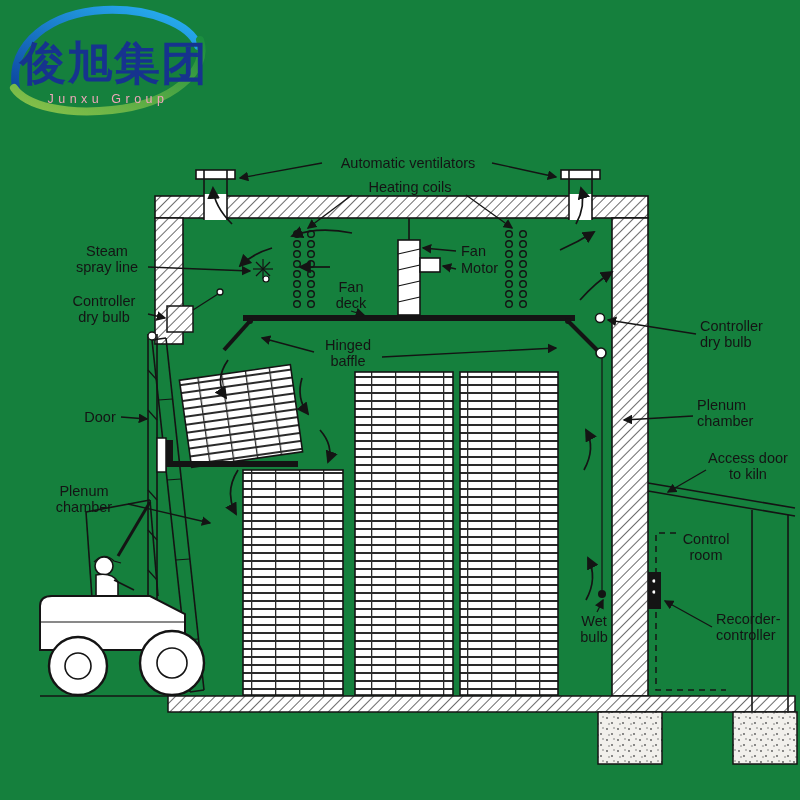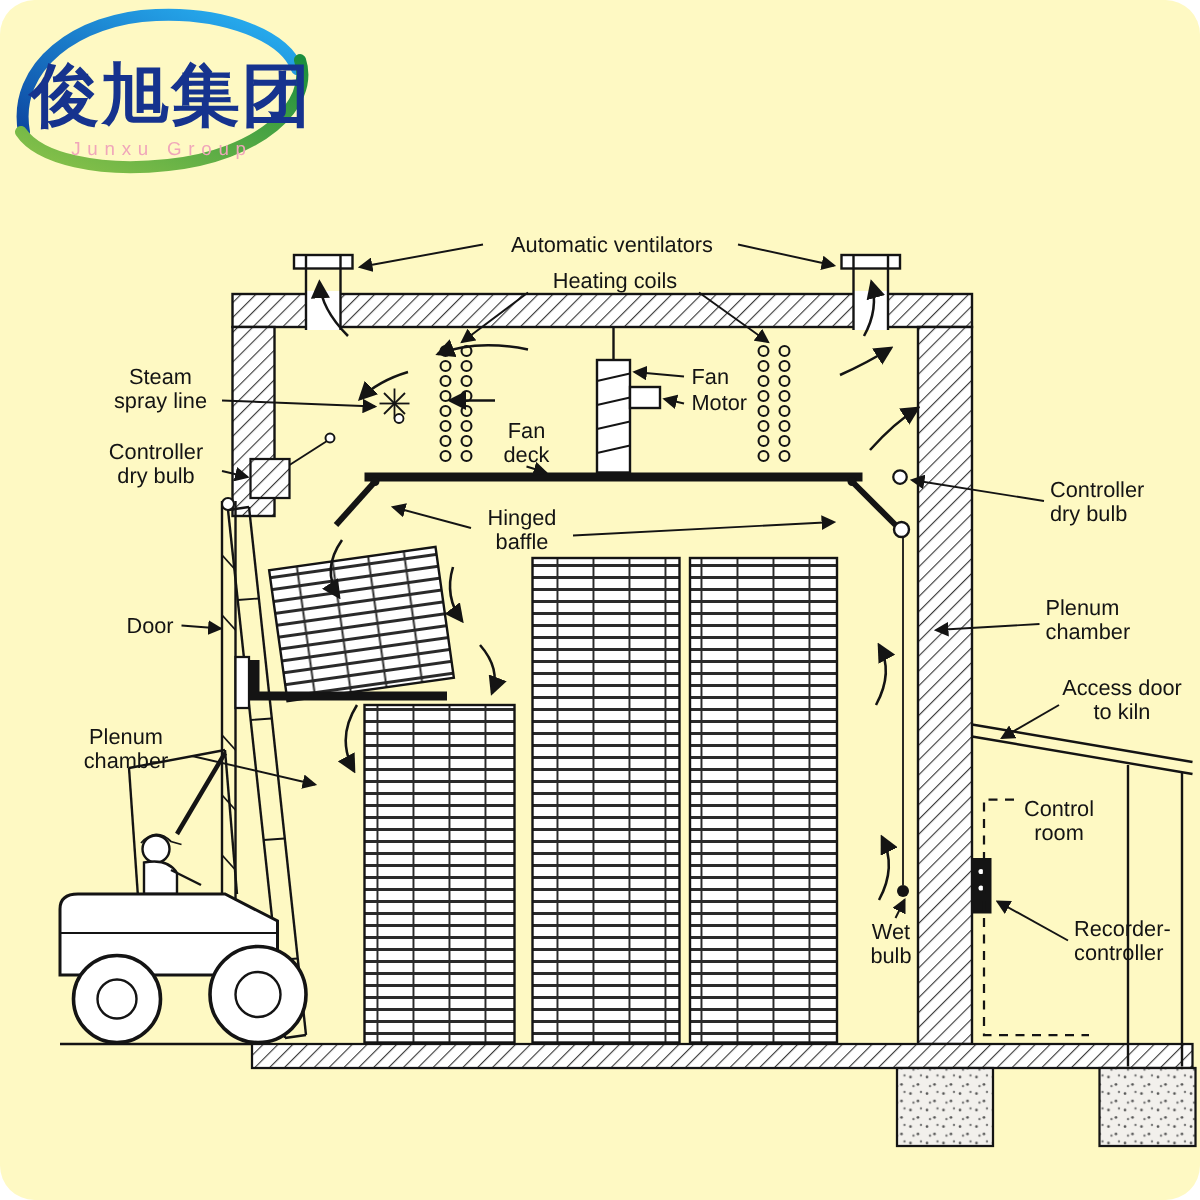--- a/index.html
+++ b/index.html
@@ -1,17 +1,17 @@
 <!DOCTYPE html>
 <html><head>
 <meta charset="utf-8">
 <style>
   html,body{margin:0;padding:0;background:#ffffff;width:800px;height:800px;overflow:hidden;
     font-family:"Liberation Sans",sans-serif;}
-  #stage{position:relative;width:800px;height:800px;background:#fef9c3;border-radius:23px;}
+  #stage{position:relative;width:800px;height:800px;background:#15803d;}
   svg{position:absolute;left:0;top:0;}
   .lbl{font-size:14.5px;fill:#141414;}
   .logo-cn{font-size:46px;font-weight:bold;fill:#16338e;letter-spacing:1px;}
   .logo-en{font-size:12.5px;fill:#f0a6ba;letter-spacing:4.5px;}
   .ln{stroke:#141414;stroke-width:1.6;fill:none;}
   .thin{stroke:#141414;stroke-width:1.2;fill:none;}
   .leader{stroke:#141414;stroke-width:1.3;fill:none;}
   .flow{stroke:#141414;stroke-width:1.7;fill:none;}
 </style>
 </head>

